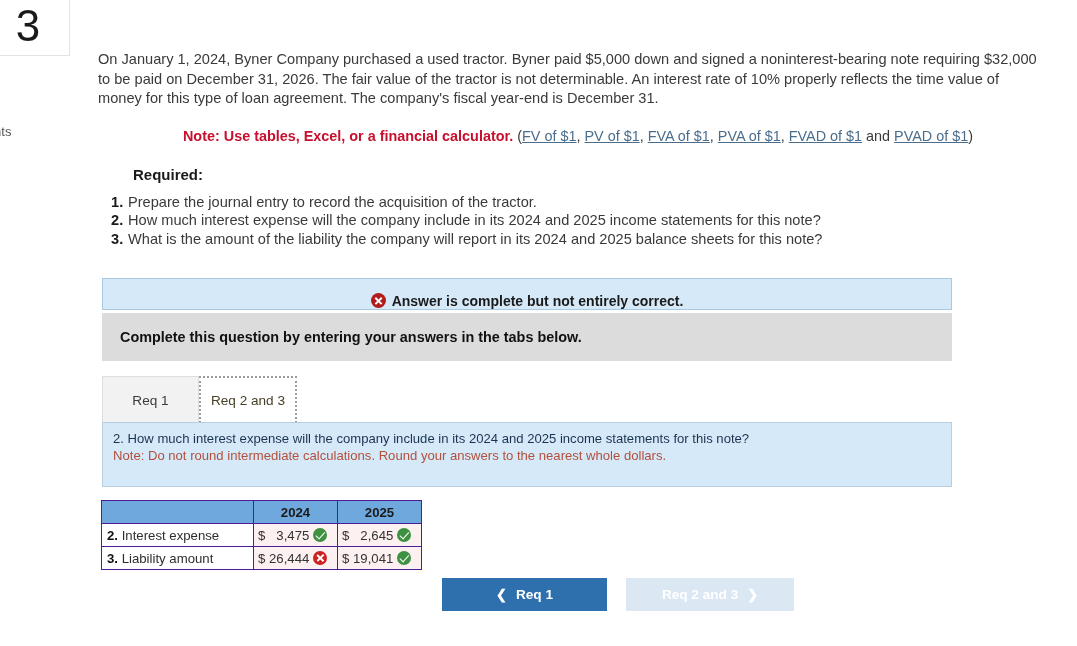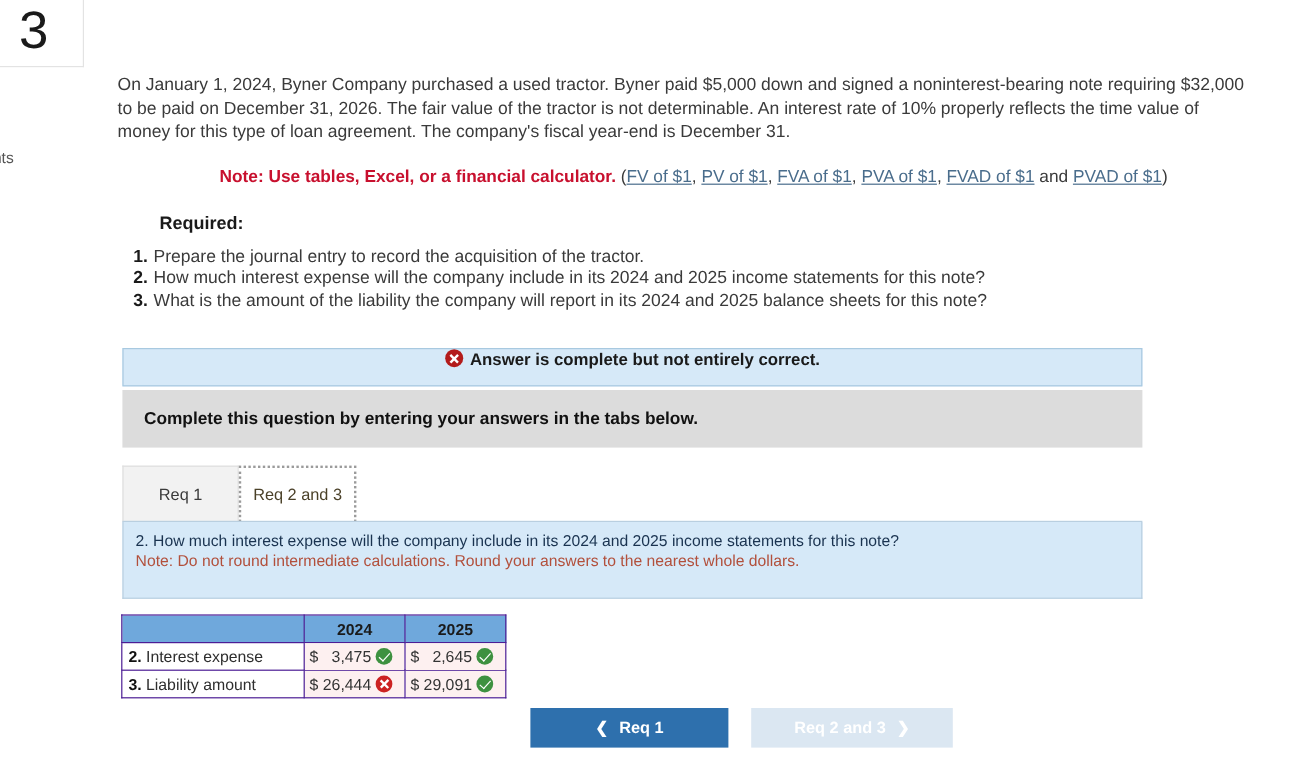--- a/index.html
+++ b/index.html
@@ -51,21 +51,21 @@
     top: 124px;
     font-size: 13px;
     color: #555555;
     white-space: nowrap;
   }
 
   
   #content {
     position: absolute;
     left: 98px;
-    top: 12px;
+    top: 0;
     width: 960px;
   }
 
   .prompt {
     margin-top: 50px;
     width: 940px;
     font-size: 14.6px;
     line-height: 19.5px;
     color: #3a3a3a;
   }
@@ -121,21 +121,21 @@
   #alert-banner {
     position: absolute;
     left: 4px;
     top: 278px;
     width: 850px;
     height: 32px;
     background: #d6e9f8;
     border: 1px solid #a8c9e0;
     box-sizing: border-box;
     display: flex;
-    align-items: flex-start;
+    align-items: flex-end;
     justify-content: center;
   }
   .alert-txt {
     font-size: 14px;
     font-weight: bold;
     color: #1a1a1a;
   }
   .icon-circle {
     display: inline-block;
     width: 15px;
@@ -404,21 +404,21 @@
     </thead>
     <tbody>
       <tr>
         <td class="label-cell"><b>2.</b><span> Interest expense</span></td>
         <td class="val-cell"><span class="dollar">$</span><span class="amt">3,475</span><span class="mark mark-ok"></span></td>
         <td class="val-cell"><span class="dollar">$</span><span class="amt">2,645</span><span class="mark mark-ok"></span></td>
       </tr>
       <tr>
         <td class="label-cell"><b>3.</b><span> Liability amount</span></td>
         <td class="val-cell"><span class="dollar">$</span><span class="amt">26,444</span><span class="mark mark-bad"></span></td>
-        <td class="val-cell"><span class="dollar">$</span><span class="amt">29,091</span><span class="mark mark-ok"></span></td>
+        <td class="val-cell"><span class="dollar">$</span><span class="amt">19,041</span><span class="mark mark-ok"></span></td>
       </tr>
     </tbody>
   </table>
 
   <div id="navbar">
     <button class="nav-btn" id="btn-prev">
         <span class="chev">❮</span>
         <span>Req 1</span>
       </button>
     <button class="nav-btn" id="btn-next">

